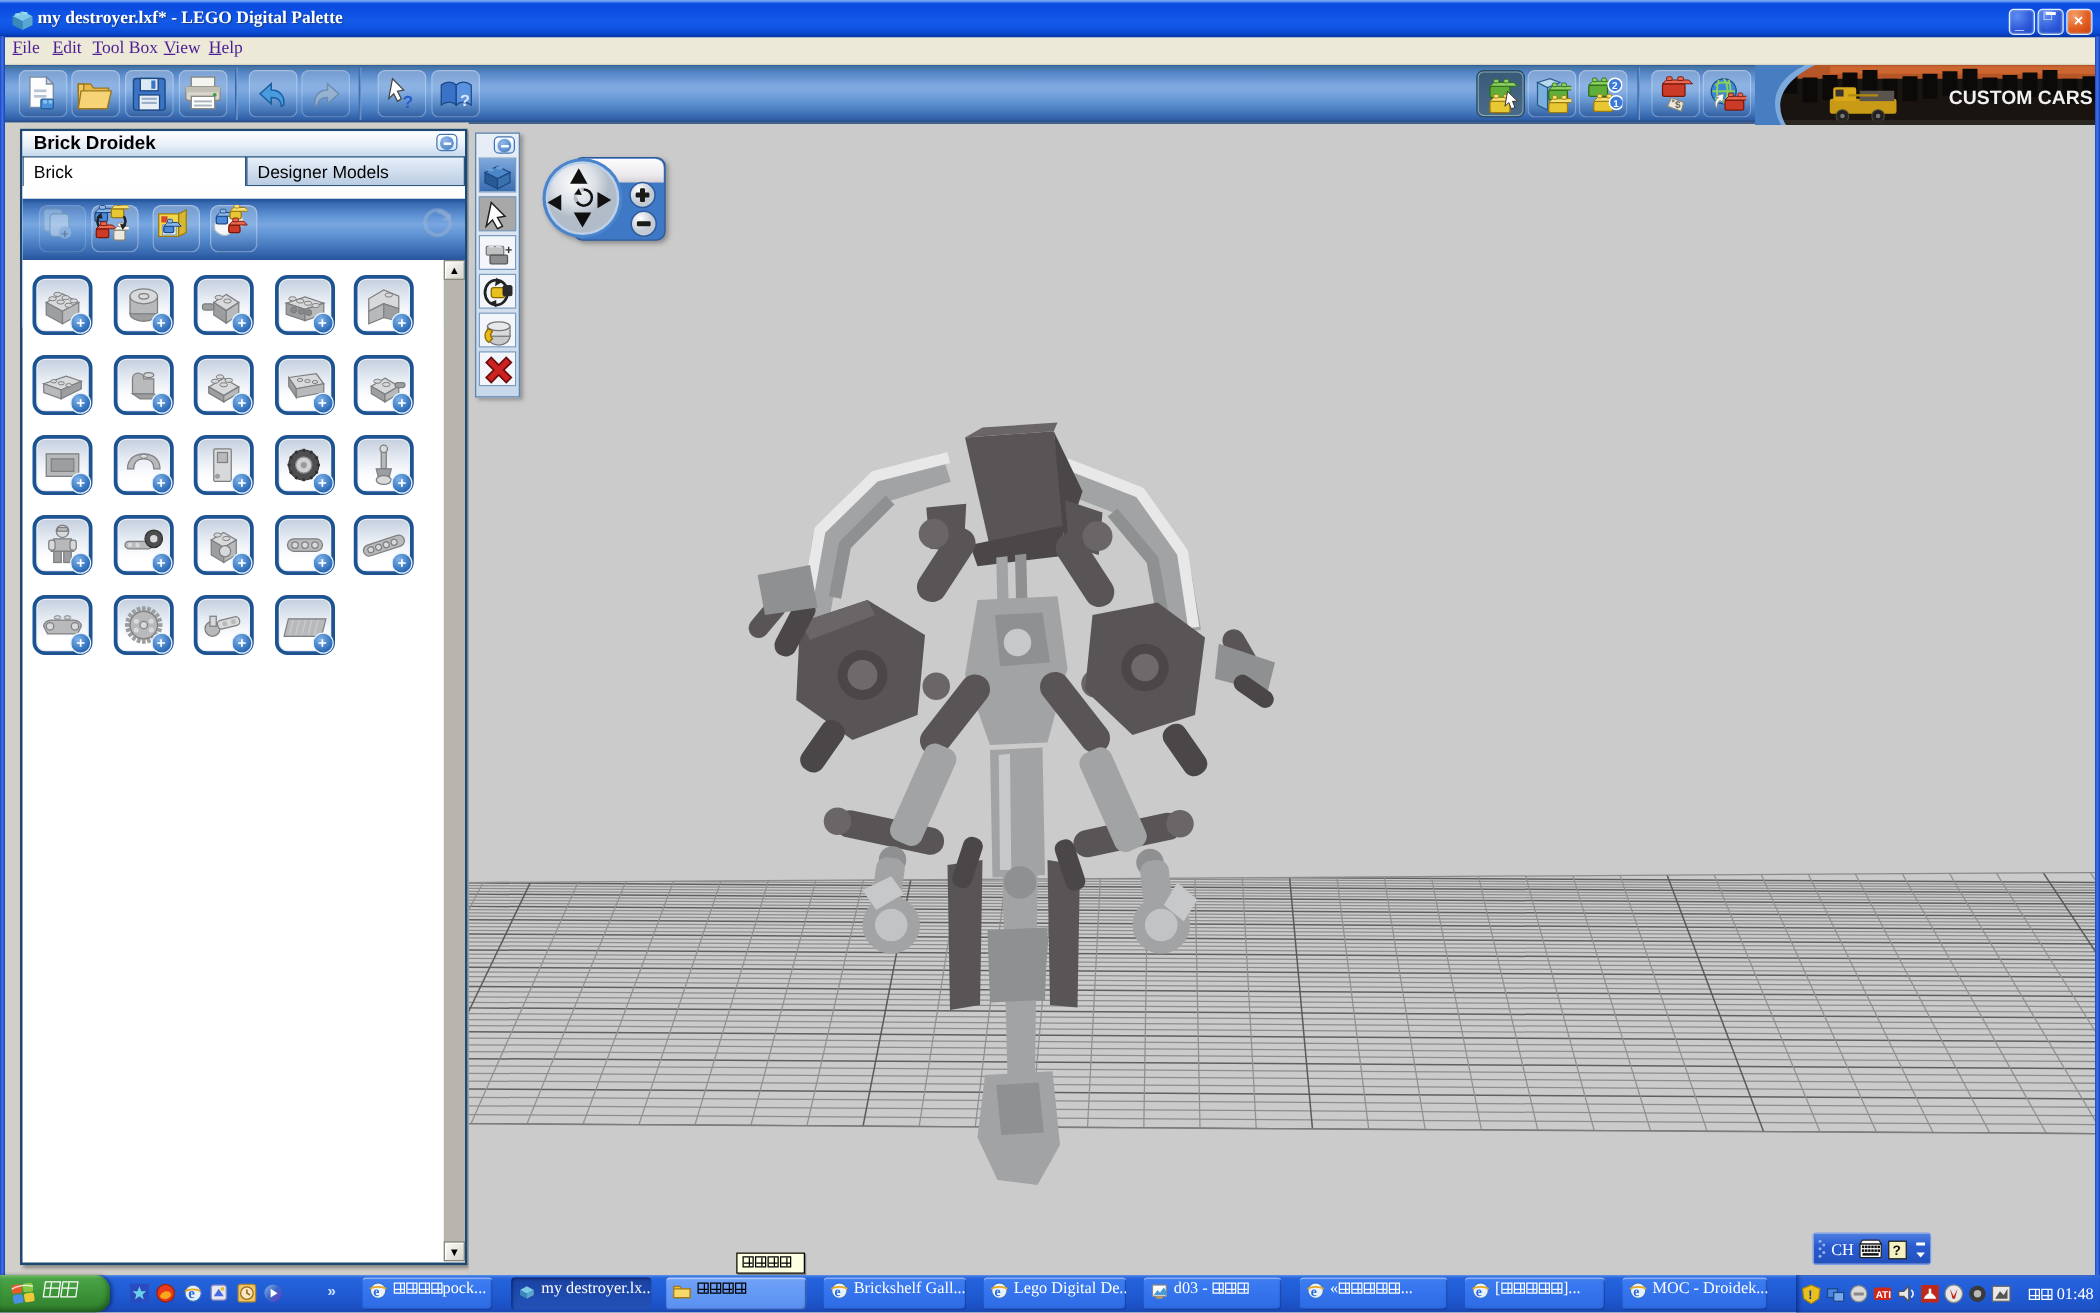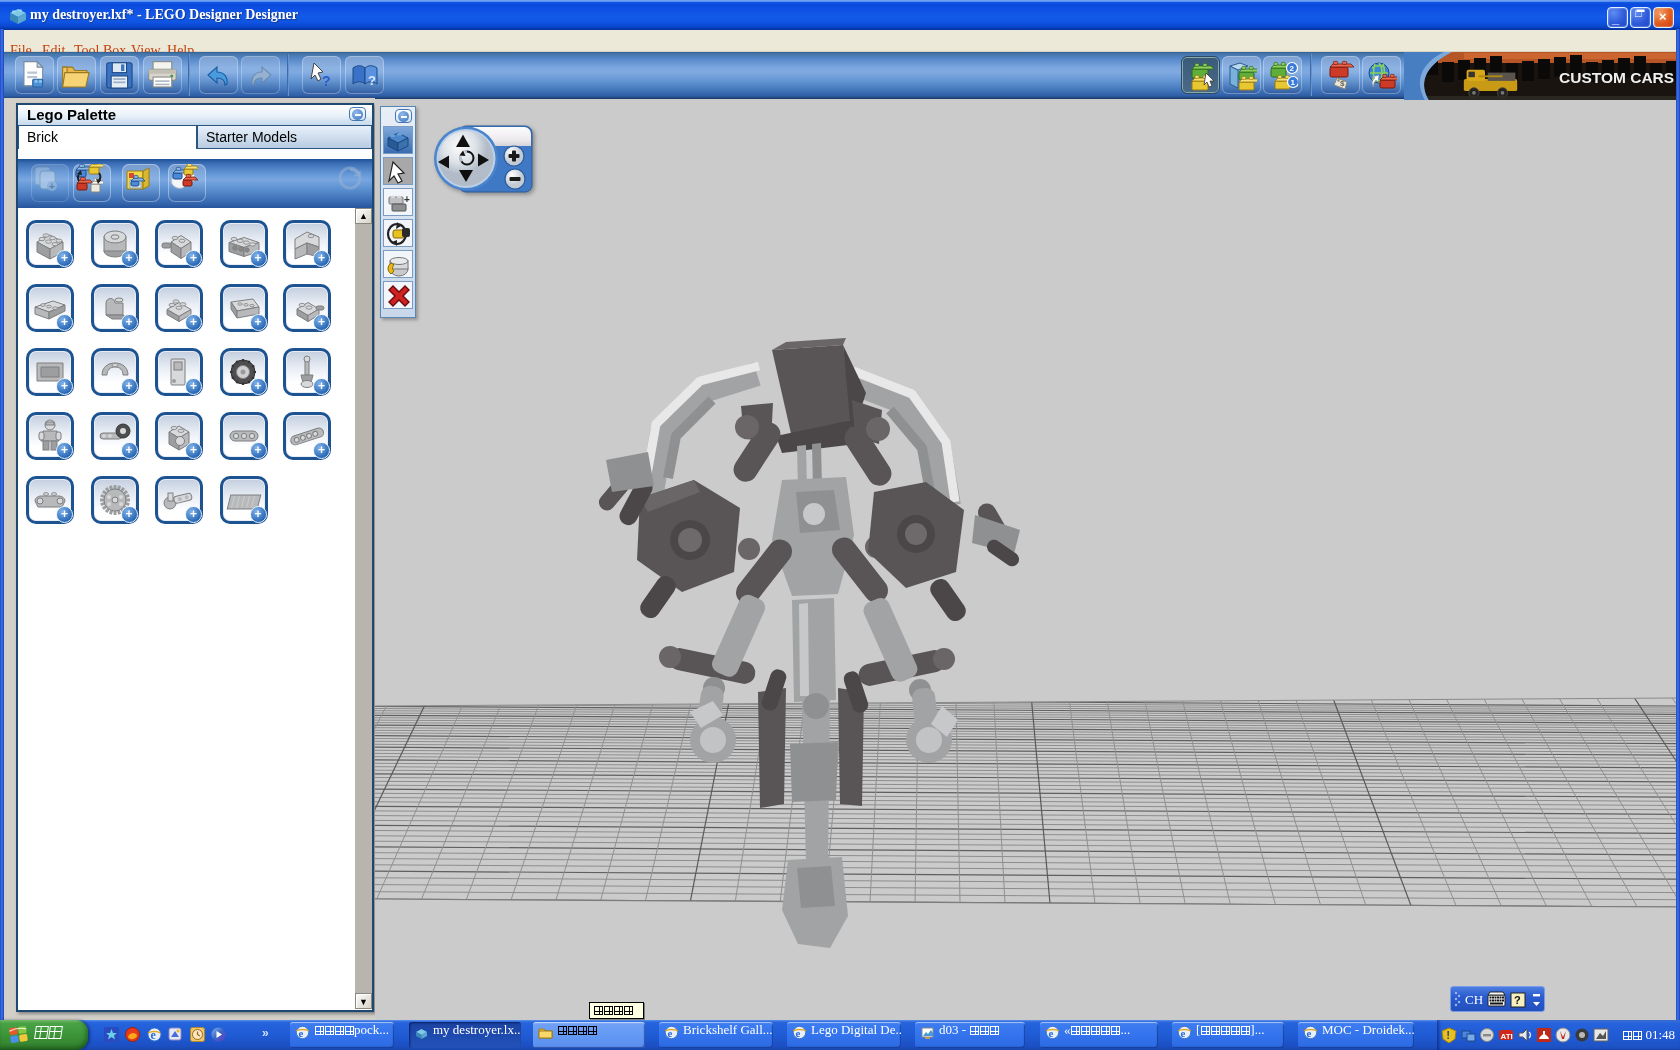--- a/index.html
+++ b/index.html
@@ -7,21 +7,21 @@
 #titlebar{left:0;top:0;width:1680px;height:30px;
  background:linear-gradient(180deg,#3a81f0 0%,#2169e8 4%,#0f52e2 9%,#0a4ade 16%,#0d4fe2 30%,#135ae8 55%,#0f53e2 75%,#0a48d0 88%,#0636a8 97%,#05309a 100%);}
 #titlebar .tb-hl{position:absolute;left:0;top:0;width:100%;height:2px;background:linear-gradient(180deg,#7ca8f5,#4a86ee)}
 #titletext{position:absolute;left:30px;top:7px;color:#fff;font:bold 14px "Liberation Serif",serif;text-shadow:1px 1px 1px #1a3a8a}
 .winbtn{position:absolute;top:7px;width:21px;height:21px;border-radius:4px;border:1px solid #dff0ff;box-shadow:inset 0 0 2px rgba(255,255,255,.7)}
 .winbtn.min{left:1607px;background:radial-gradient(circle at 30% 25%,#5f8df2,#2a56d8 60%,#1f46c0)}
 .winbtn.max{left:1630px;background:radial-gradient(circle at 30% 25%,#5f8df2,#2a56d8 60%,#1f46c0)}
 .winbtn.cls{left:1653px;background:radial-gradient(circle at 30% 25%,#f2a06a,#e25b1e 55%,#c43a10)}
 .winbtn span{position:absolute;color:#fff;font:bold 13px "Liberation Sans"}
 #menubar{left:0;top:30px;width:1680px;height:22px;background:#ece9d8;border-bottom:1px solid #d8d4c0}
-#menubar .mi{position:absolute;top:13px;color:#c2410c;font:14px "Liberation Serif",serif}
+#menubar .mi{position:absolute;top:1px;color:#4c1d95;font:14px "Liberation Serif",serif}
 #menubar .mi u{text-decoration:underline}
 #toolbar{left:0;top:52px;width:1680px;height:46px;
  background:linear-gradient(180deg,#27549c 0%,#41719f 2%,#5586c8 14%,#7ba7de 34%,#7fa9e0 44%,#6496d4 62%,#4478bc 82%,#2f5ea6 95%,#24487e 100%);}
 #toolbar::after{content:"";position:absolute;left:0;bottom:-1px;width:100%;height:1px;background:#183c70}
 .tbtn{position:absolute;top:4px;width:39px;height:38px;border-radius:6px;background:linear-gradient(180deg,rgba(255,255,255,.28),rgba(255,255,255,.05) 50%,rgba(0,0,40,.10));box-shadow:inset 0 0 0 1px rgba(230,240,255,.35)}
 .tsep{position:absolute;top:2px;width:2px;height:42px;background:linear-gradient(90deg,#2a5696,#7ea7dc)}
 .tbtn svg{position:absolute;left:4px;top:4px}
 #banner{left:1404px;top:52px;width:276px;height:50px}
 #leftgutter{left:4px;top:98px;width:371px;height:922px;background:#d2cfc9}
 #frameL{left:0;top:29px;width:4px;height:991px;background:linear-gradient(90deg,#1e45c0,#3e74e8 45%,#1c40b8)}
@@ -70,21 +70,21 @@
 </style></head><body>
 <div id="titlebar" class="abs">
     <div class="tb-hl"></div>
     <svg class="abs" style="left:8px;top:5px" width="20" height="20">
       <polygon points="2,8 10,4 18,8 10,12" fill="#7ec8e8"></polygon>
       <polygon points="2,8 10,12 10,19 2,15" fill="#3a88b8"></polygon>
       <polygon points="10,12 18,8 18,15 10,19" fill="#5aa8d0"></polygon>
       <rect x="4" y="5.5" width="4" height="2" rx="1" fill="#9ad8f0"></rect>
       <rect x="10" y="4.5" width="4" height="2" rx="1" fill="#9ad8f0"></rect>
     </svg>
-    <span id="titletext">my destroyer.lxf* - LEGO Designer Designer</span>
+    <span id="titletext">my destroyer.lxf* - LEGO Digital Palette</span>
     <div class="winbtn min">
       <span style="left:4px;top:3px">_</span>
     </div>
     <div class="winbtn max">
       <span style="left:4px;top:-1px;font-size:11px">□</span>
       <span style="left:5.5px;top:-3px;font-size:8px">▬</span>
     </div>
     <div class="winbtn cls">
       <span style="left:5px;top:1px">×</span>
     </div>
@@ -270,26 +270,26 @@
       <path d="M0 44 h276 v6 h-276z" fill="#2e2a24" opacity=".8"></path>
       <text x="155" y="31" font-family="Liberation Sans" font-size="15.5" font-weight="bold" fill="#f0f0f0">CUSTOM CARS</text>
       <path d="M0 0 H48 C20 14 14 32 26 50 H0 z" fill="#477ec2"></path>
       <path d="M48 0 C20 14 14 32 26 50 l-4 0 C10 30 16 12 40 0z" fill="#9cc0e8" opacity=".65"></path>
     </svg></div>
 <div id="frameL" class="abs"></div>
 <div id="frameR" class="abs"></div>
 <div id="leftgutter" class="abs"></div>
 <div id="panel" class="abs">
     <div id="phead">
-      <b>Lego Palette</b>
+      <b>Brick Droidek</b>
       <div class="minbtn" style="right:6px;top:2px"></div>
     </div>
     <div id="ptabs">
       <div class="tab on" style="left:0;width:179px">Brick</div>
-      <div class="tab off" style="left:179px;width:175px">Starter Models</div>
+      <div class="tab off" style="left:179px;width:175px">Designer Models</div>
     </div>
     <div id="ppane"></div>
     <div id="ptool">
       <div class="pbtn" style="left:13px;opacity:.45"><svg width="30" height="30" viewBox="0 0 30 30" style="">
           <rect x="4" y="3" width="15" height="18" rx="3" fill="#dce6f0" stroke="#8aa" opacity=".8"></rect>
           <rect x="9" y="7" width="15" height="18" rx="3" fill="#eaf0f6" stroke="#8aa"></rect>
           <circle cx="21" cy="22" r="5" fill="#b8cce0"></circle>
           <text x="18" y="26" font-size="10" font-weight="bold" fill="#567">+</text>
         </svg></div>
       <div class="pbtn" style="left:55px"><svg width="30" height="30" viewBox="0 0 30 30" style="">

